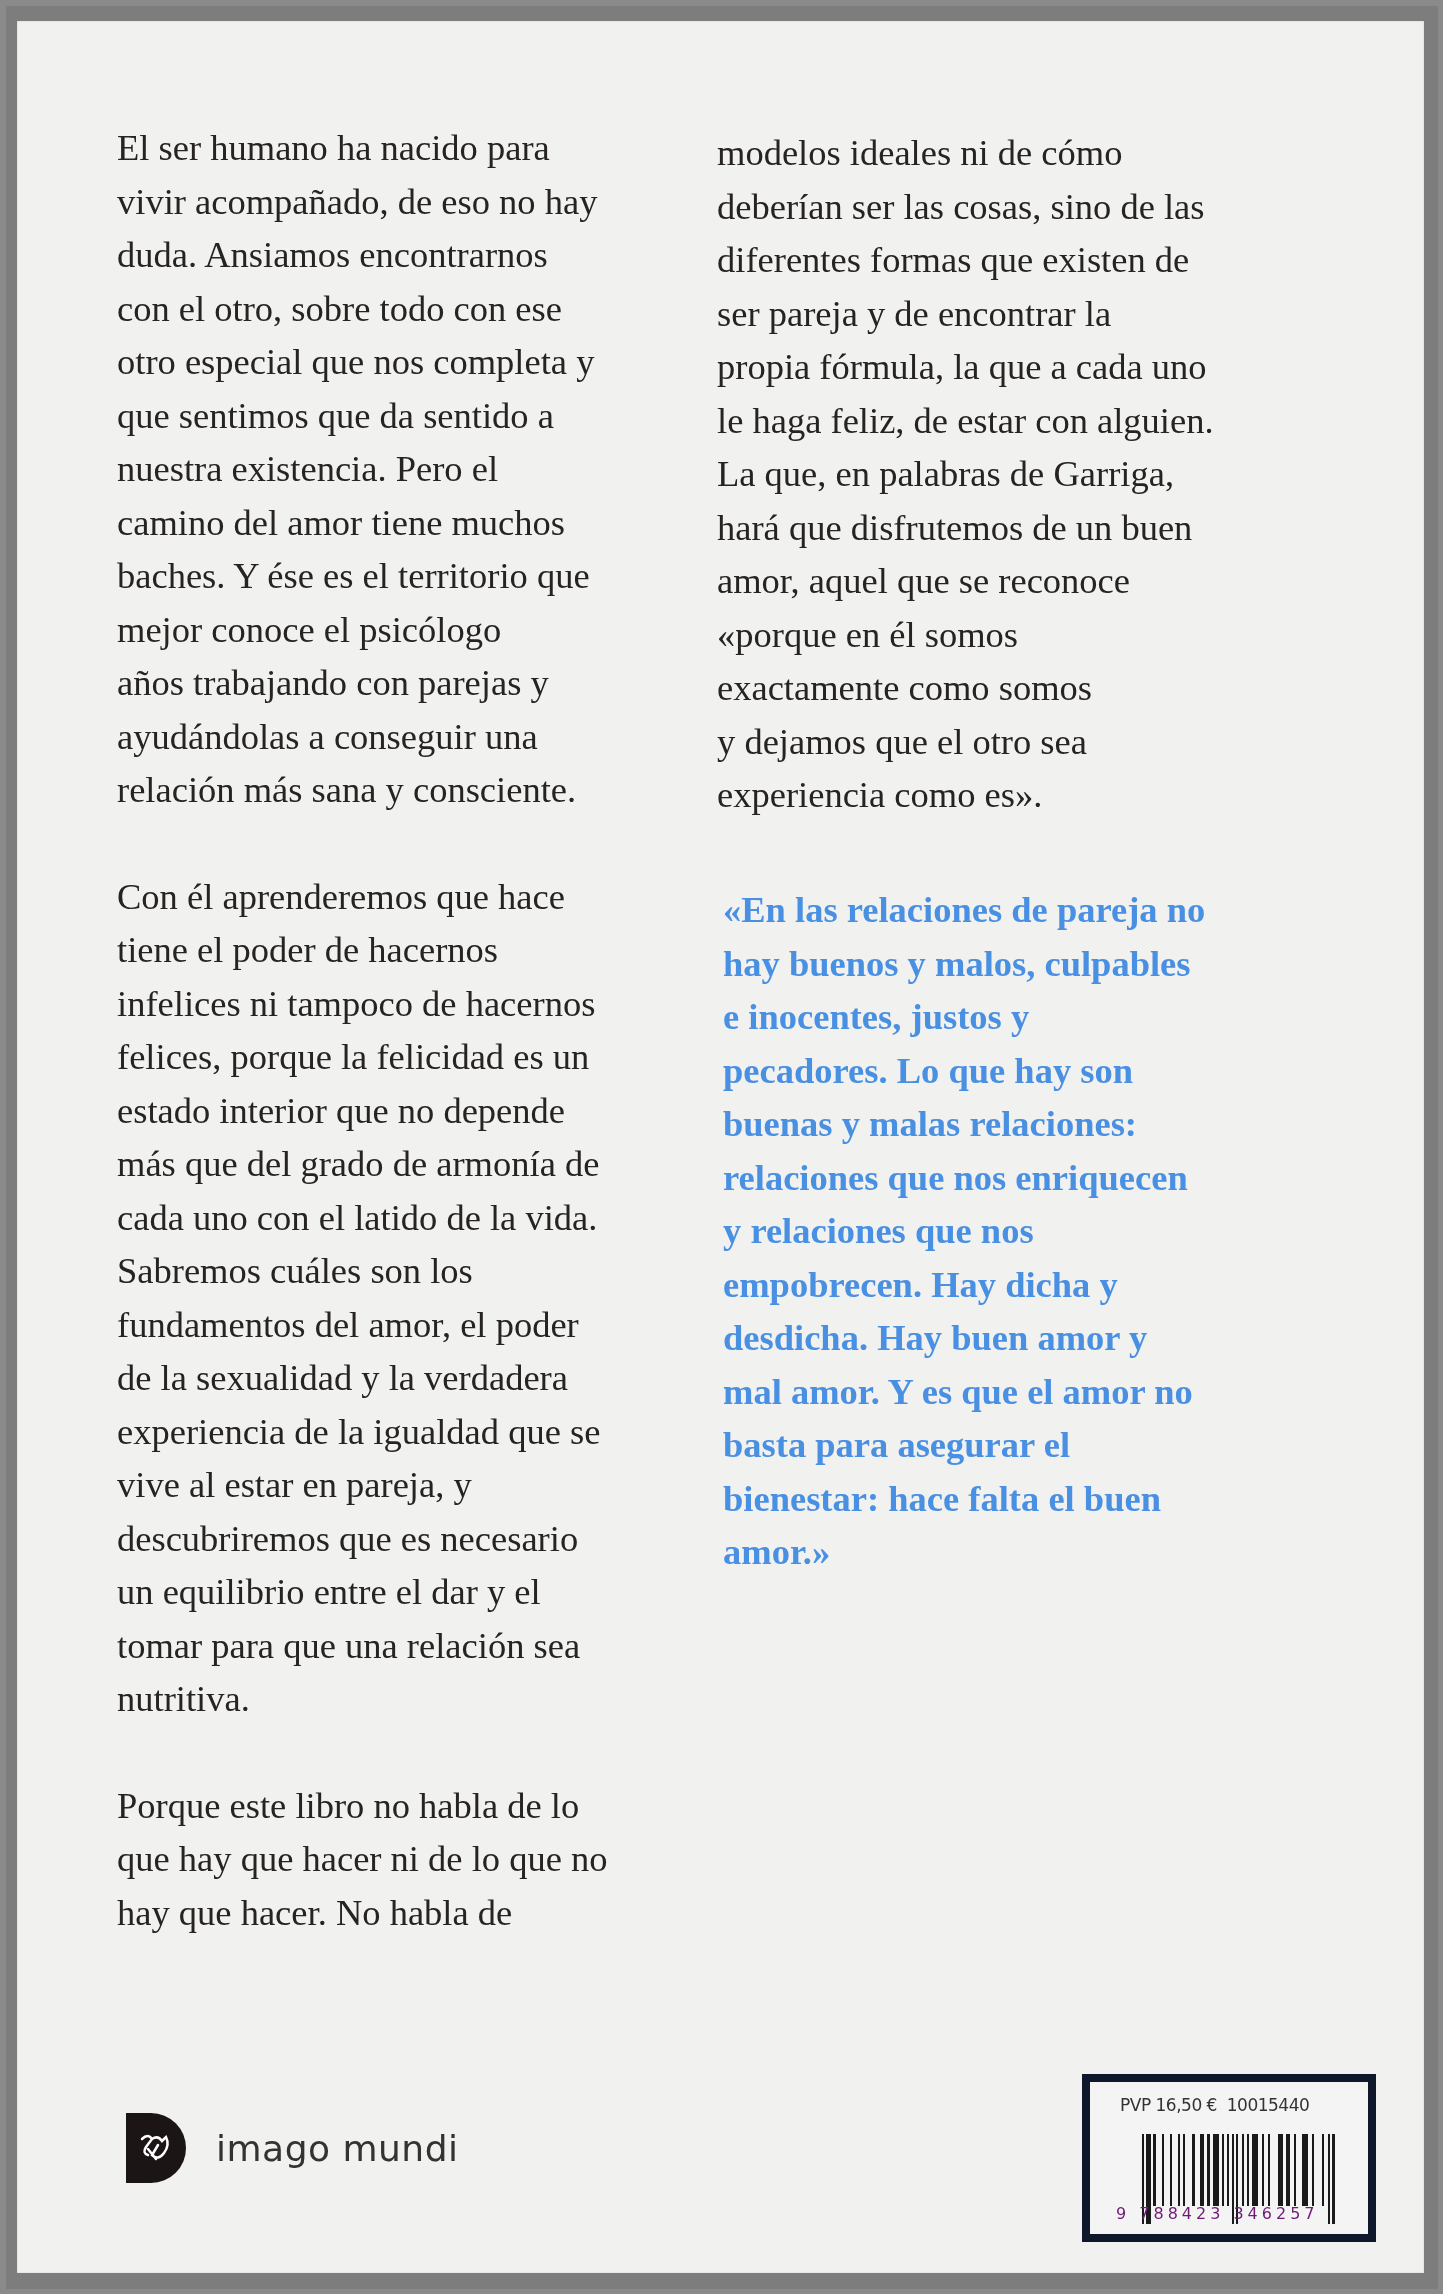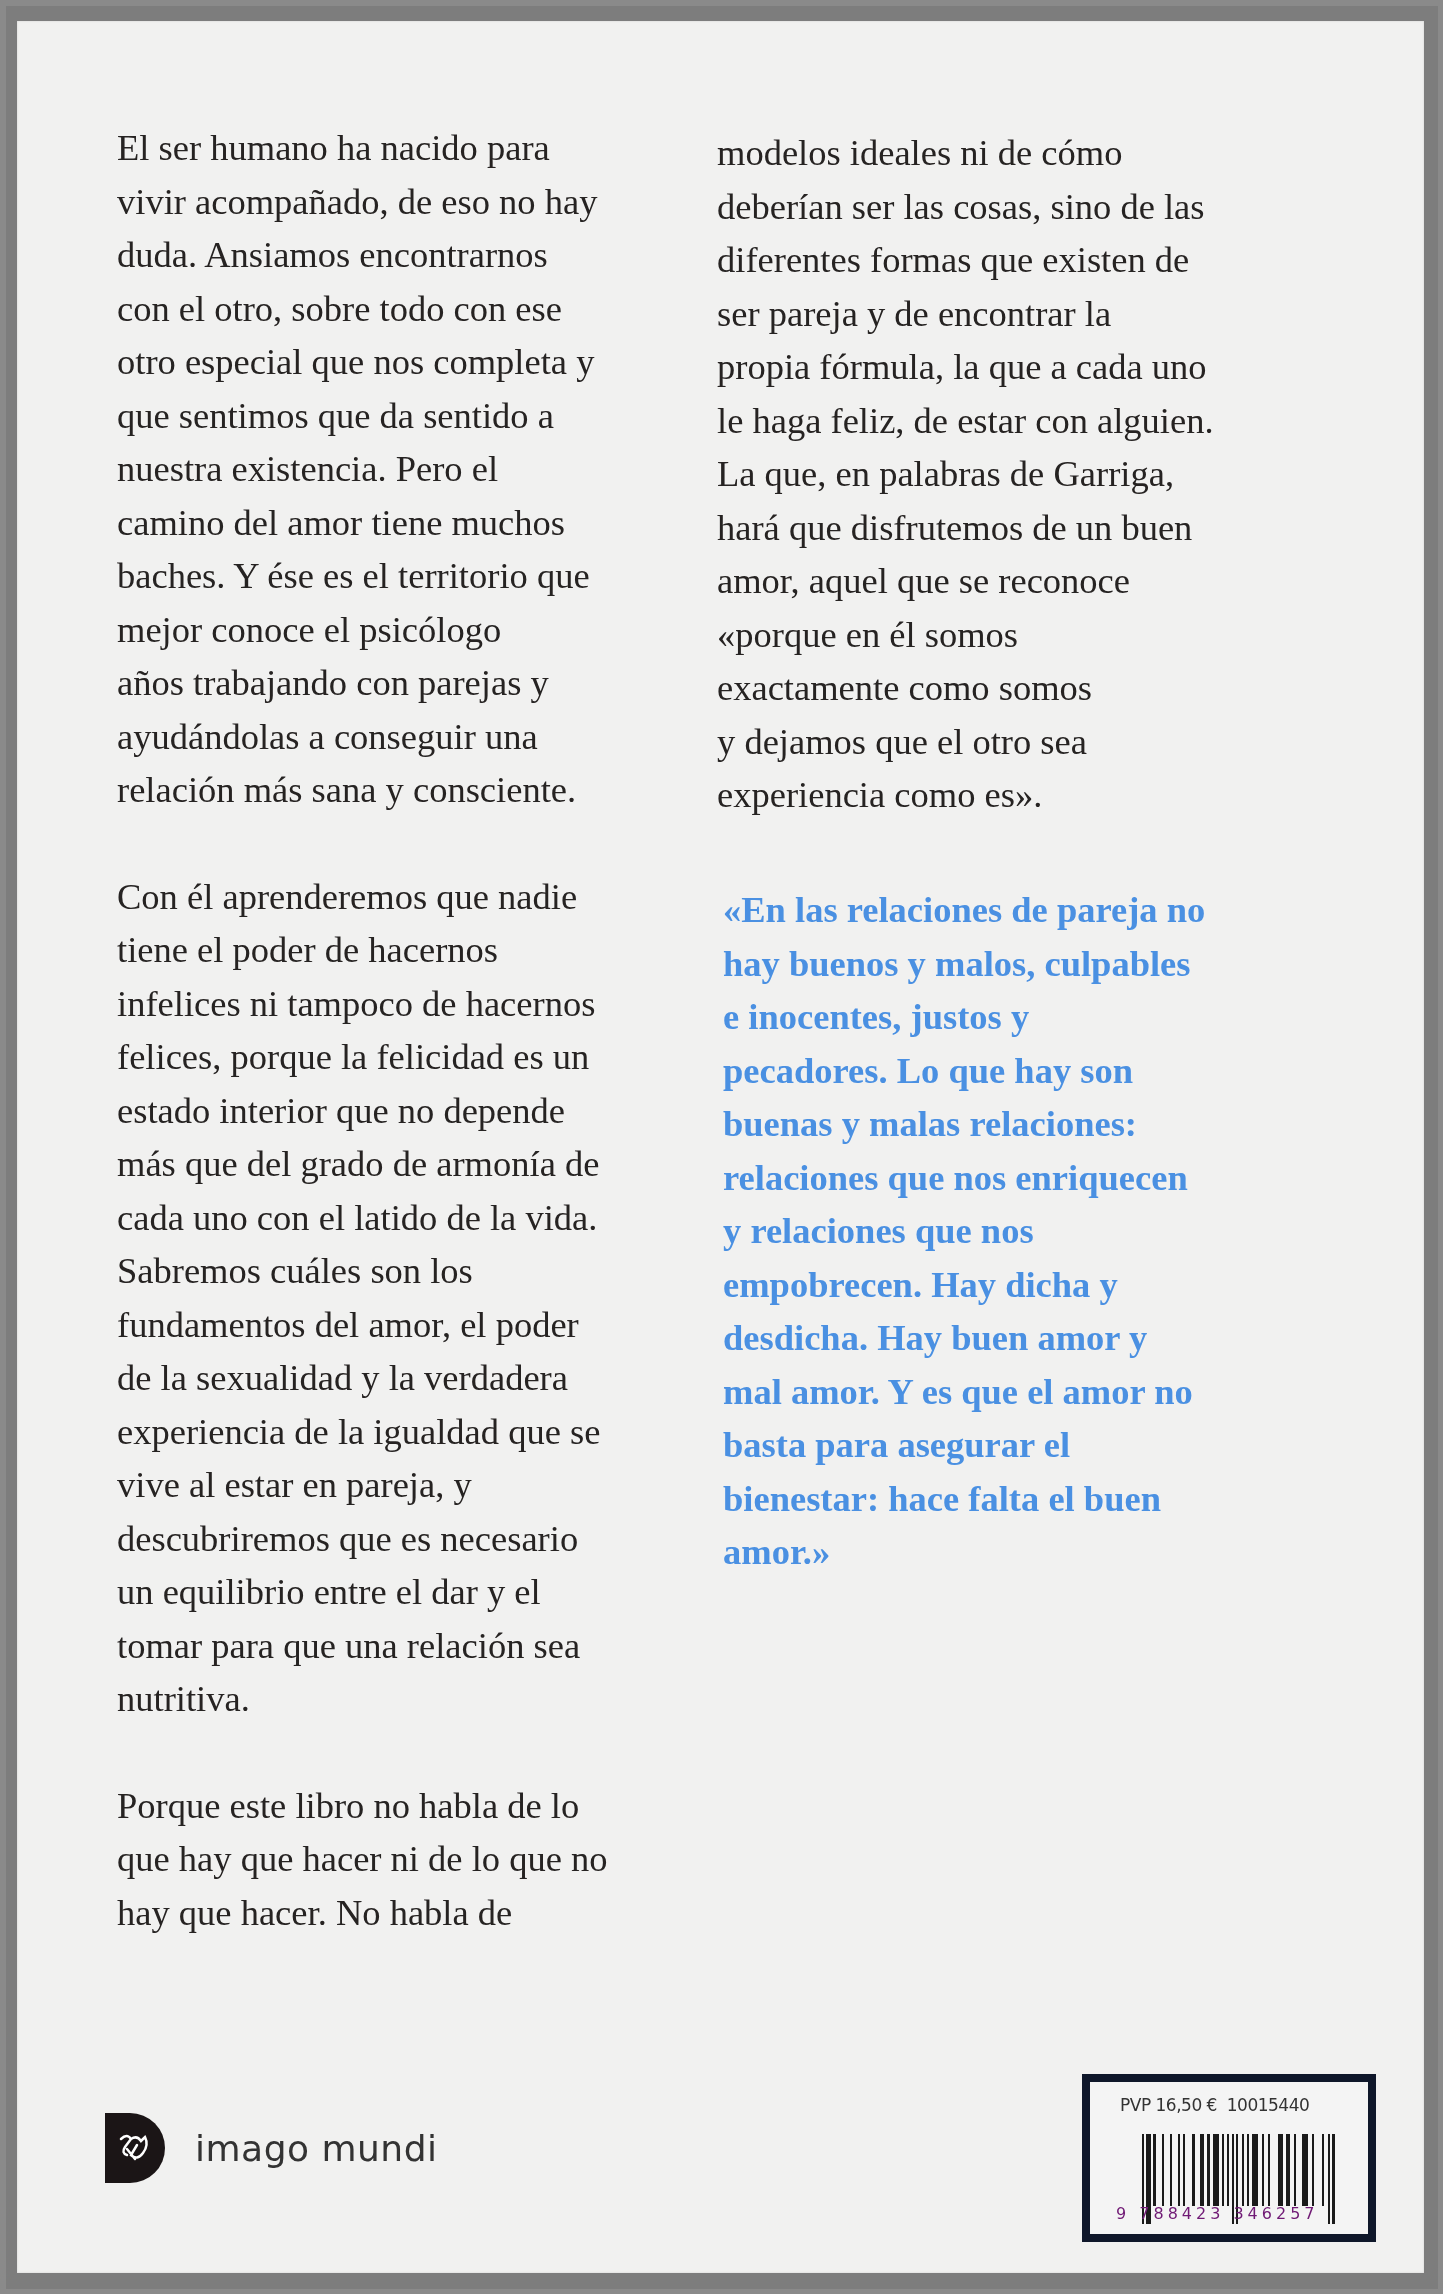--- a/index.html
+++ b/index.html
@@ -16,21 +16,21 @@
   }
   .col {
     position:absolute; color:#262322; font-size:36.5px; line-height:53.5px;
   }
   .col p { margin:0; white-space:nowrap; }
   .col .para { margin-bottom:53px; }
   .left { left:100px; top:100px; }
   .right { left:700px; top:105px; }
   .quote { position:absolute; left:706px; top:862px; color:#4a90e2; font-size:36.5px; line-height:53.5px; font-weight:bold; }
   .quote p { margin:0; white-space:nowrap; }
-  .logo { position:absolute; left:88px; top:2092px; display:flex; align-items:center; }
+  .logo { position:absolute; left:109px; top:2092px; display:flex; align-items:center; }
   .logo-mark {
     width:60px; height:70px; background:#1b1516; border-radius:0 35px 35px 0;
     display:flex; align-items:center; justify-content:center; color:#fff; font-size:30px;
   }
   .logo-text { margin-left:30px; font-family:"DejaVu Sans",sans-serif; font-size:36px; color:#333; letter-spacing:0.5px; }
   .barcode-box {
     position:absolute; left:1065px; top:2053px; width:278px; height:152px;
     border:8px solid #0f172a; background:#f4f4f4;
   }
   .price { position:absolute; left:30px; top:13px; font-family:"DejaVu Sans",sans-serif; font-size:17px; color:#333; letter-spacing:-0.5px; white-space:nowrap;}
@@ -53,21 +53,21 @@
         <p>que sentimos que da sentido a</p>
         <p>nuestra existencia. Pero el</p>
         <p>camino del amor tiene muchos</p>
         <p>baches. Y ése es el territorio que</p>
         <p>mejor conoce el psicólogo</p>
         <p>años trabajando con parejas y</p>
         <p>ayudándolas a conseguir una</p>
         <p>relación más sana y consciente.</p>
       </div>
       <div class="para">
-        <p>Con él aprenderemos que nadie</p>
+        <p>Con él aprenderemos que hace</p>
         <p>tiene el poder de hacernos</p>
         <p>infelices ni tampoco de hacernos</p>
         <p>felices, porque la felicidad es un</p>
         <p>estado interior que no depende</p>
         <p>más que del grado de armonía de</p>
         <p>cada uno con el latido de la vida.</p>
         <p>Sabremos cuáles son los</p>
         <p>fundamentos del amor, el poder</p>
         <p>de la sexualidad y la verdadera</p>
         <p>experiencia de la igualdad que se</p>

